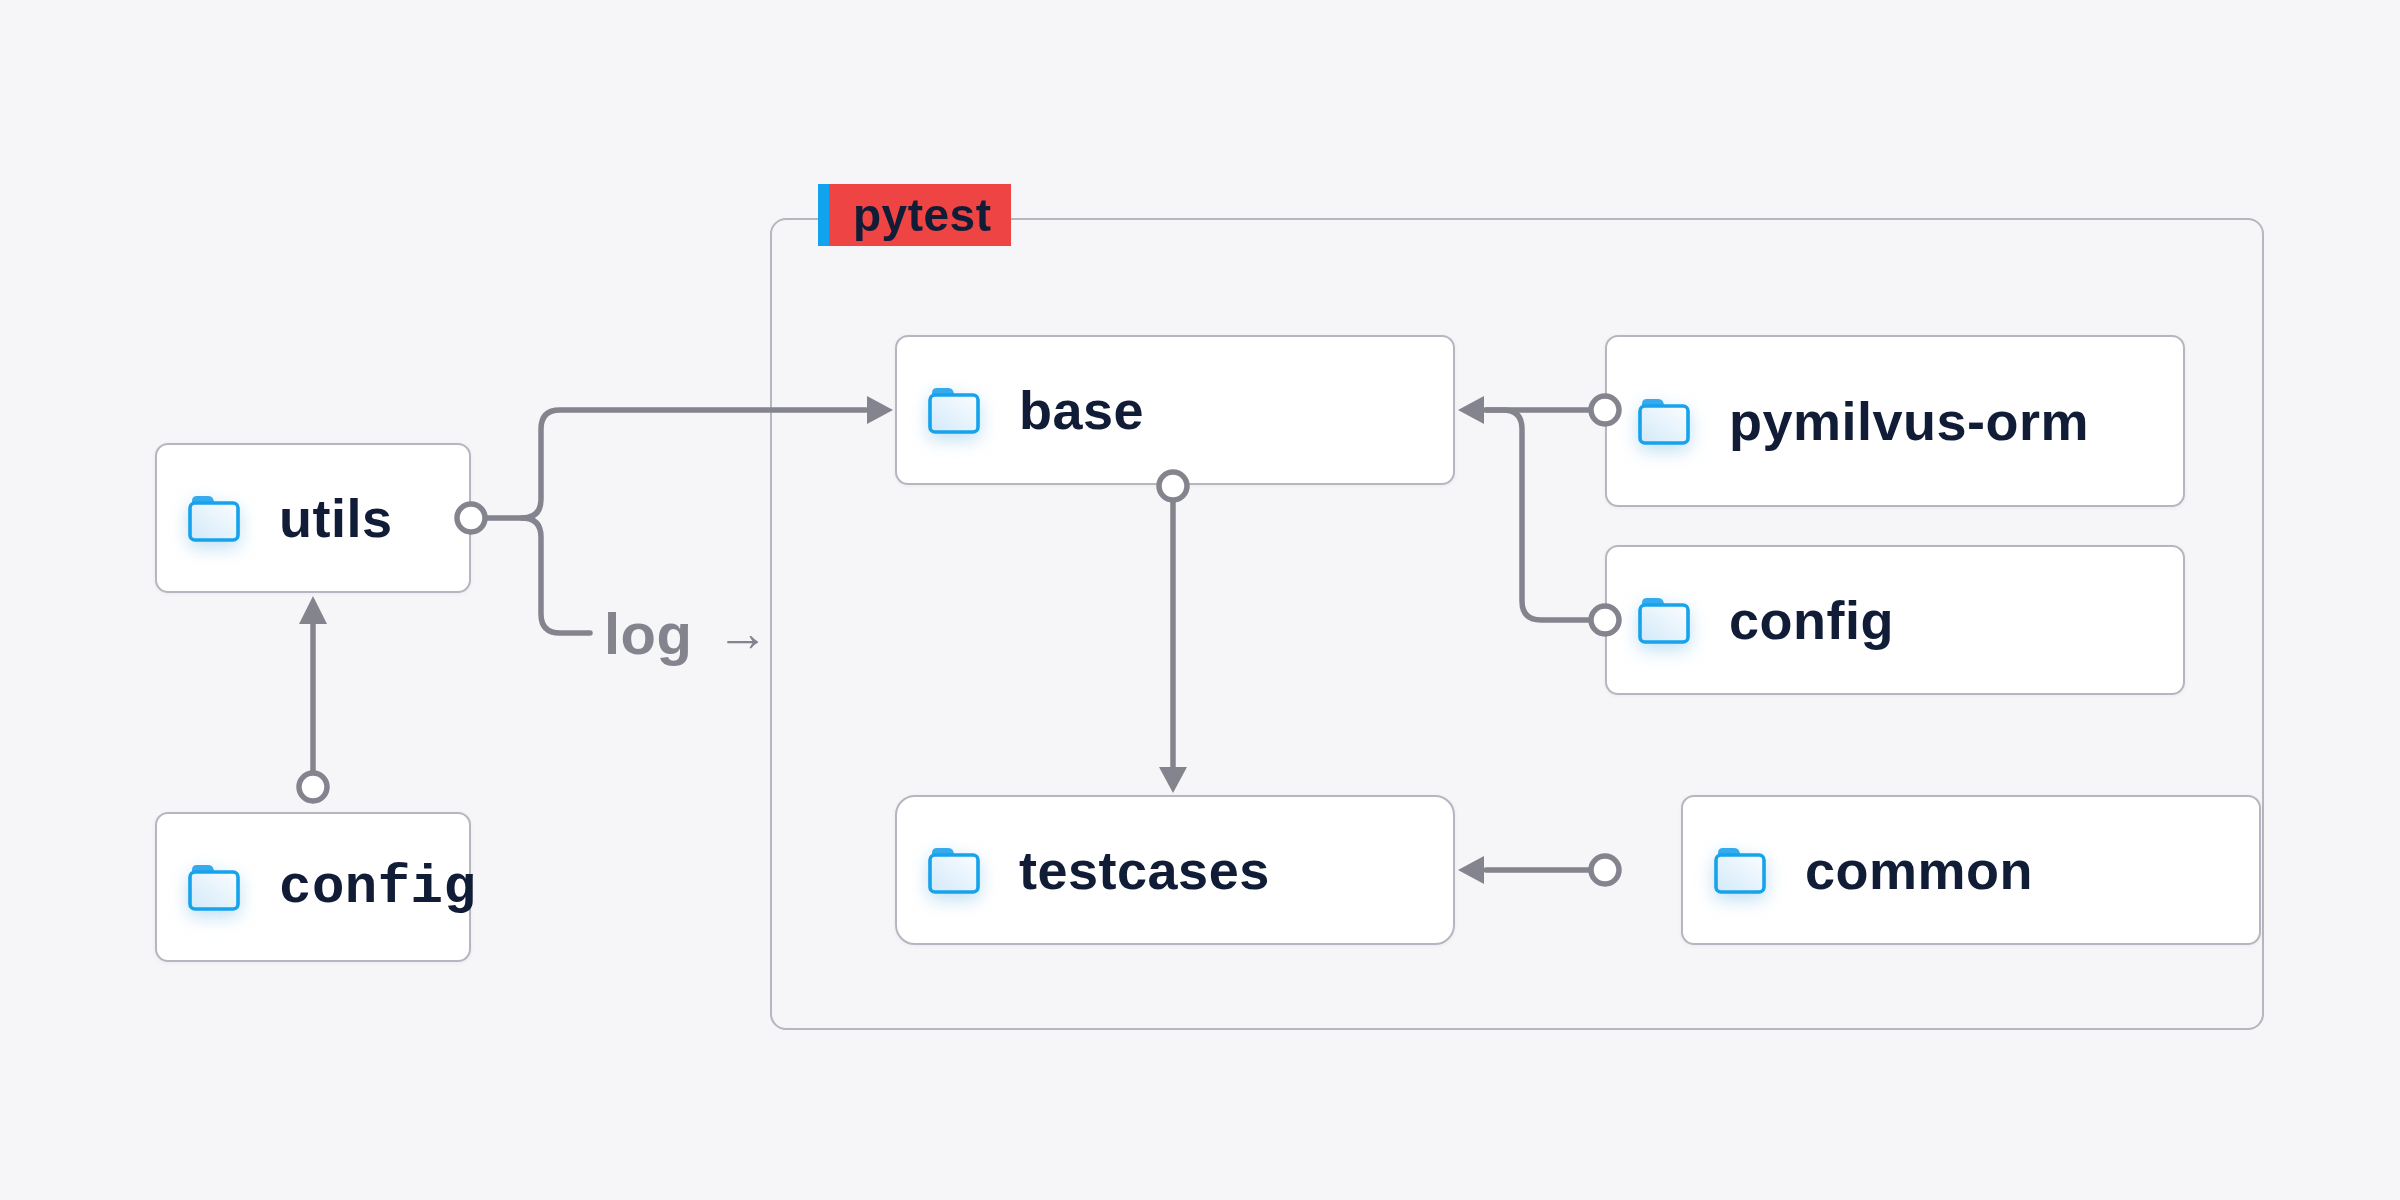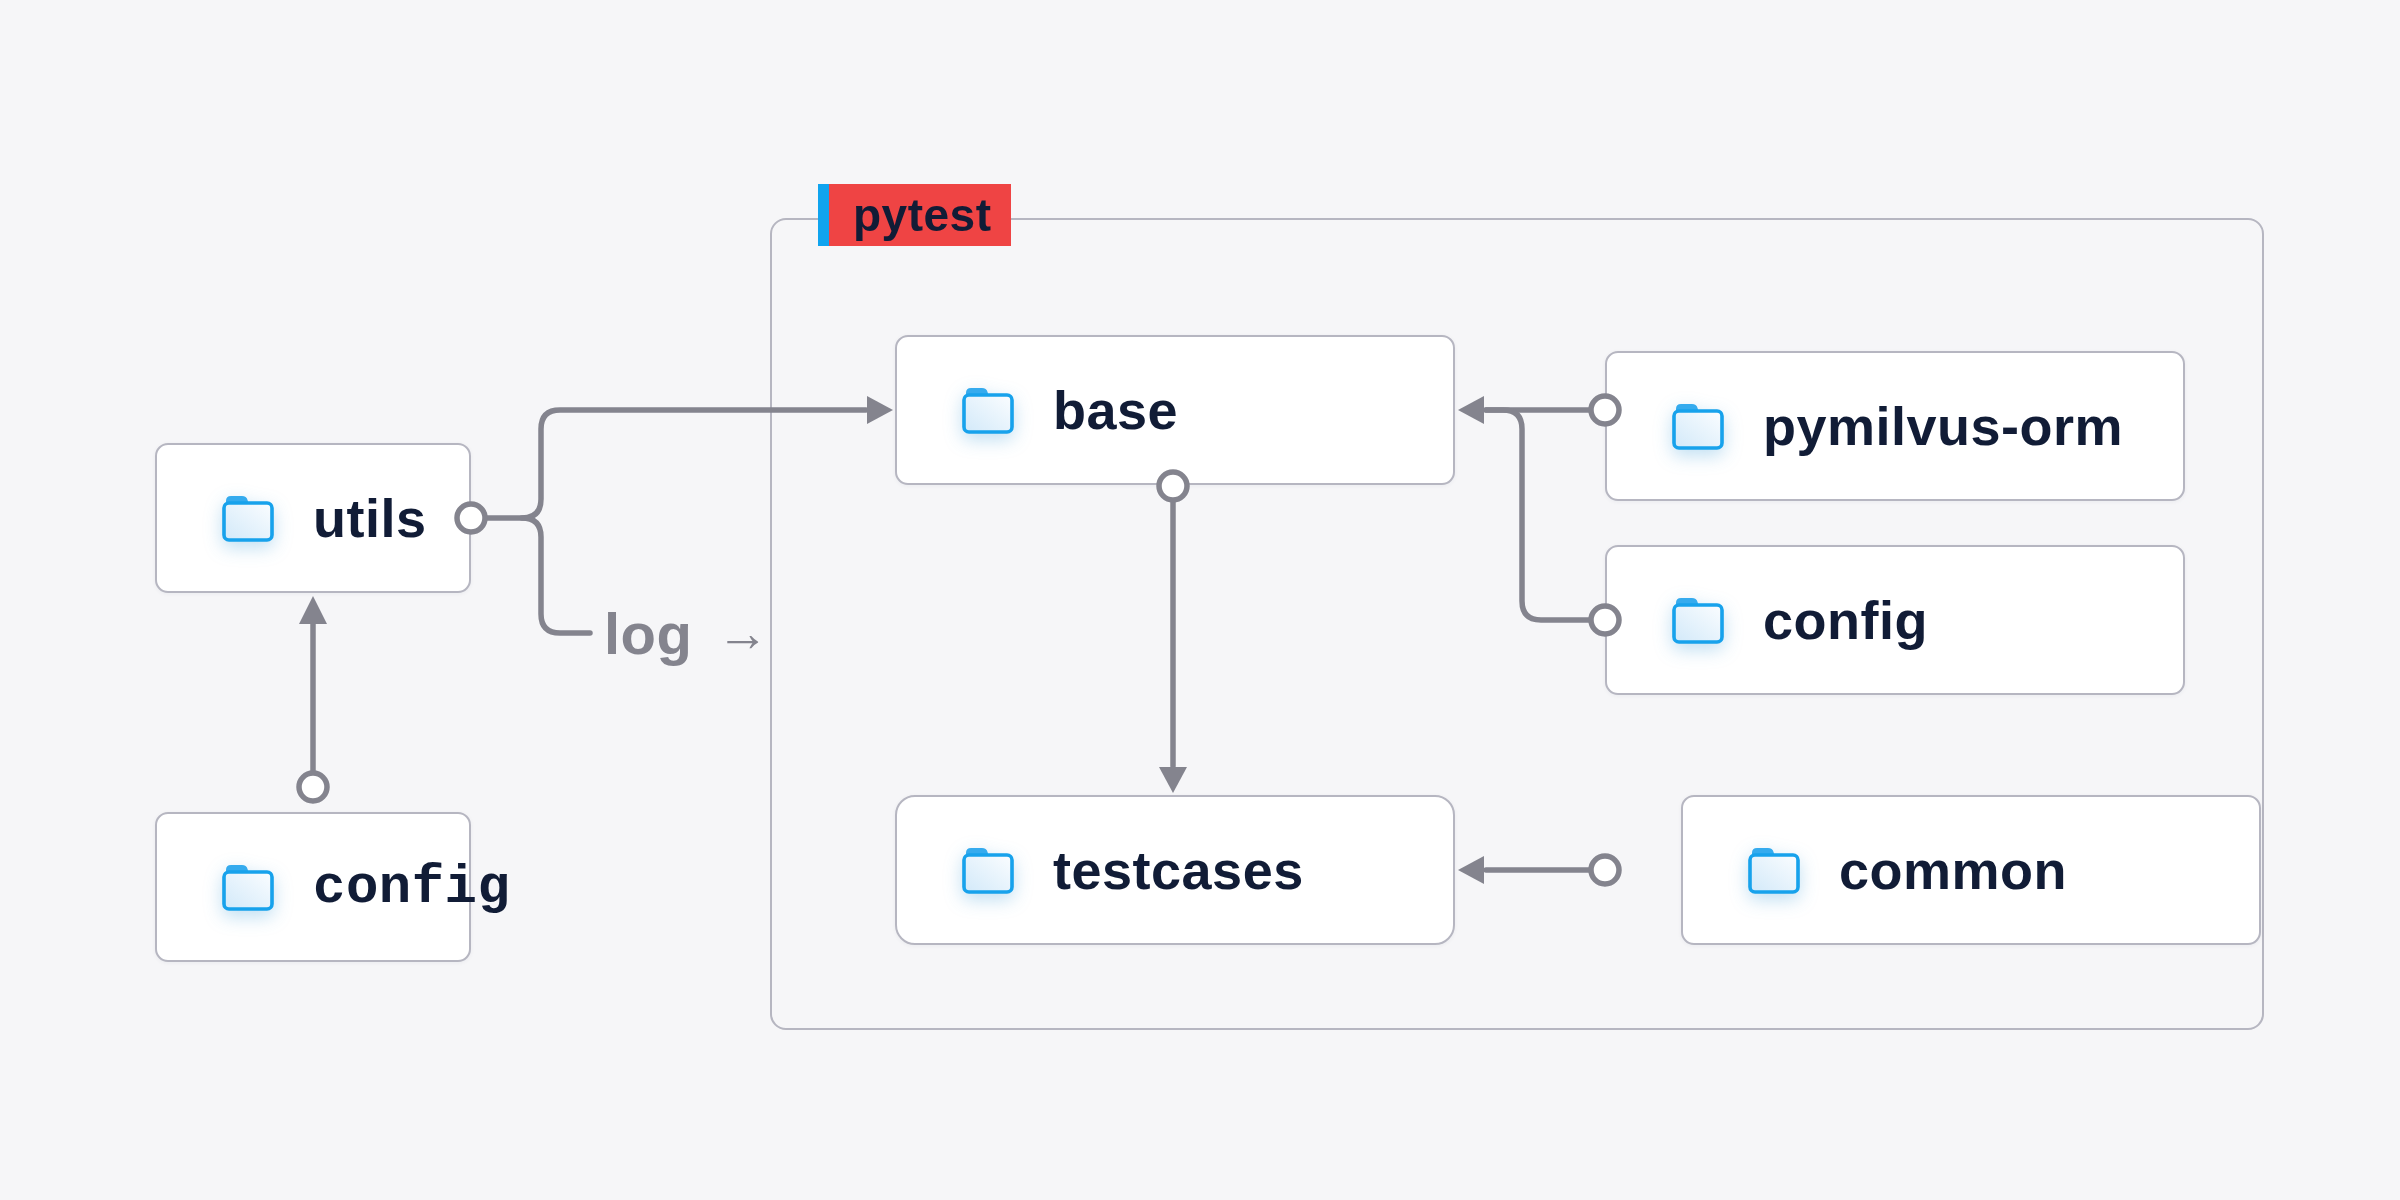--- a/index.html
+++ b/index.html
@@ -47,42 +47,42 @@
 
   
   .node {
     position: absolute;
     background: #ffffff;
     border: 2.5px solid #b6b6c1;
     border-radius: 13px;
     box-sizing: border-box;
     display: flex;
     align-items: center;
-    padding-left: 62px;
+    padding-left: 28px;
     gap: 36px;
     z-index: 2;
     box-shadow: 0 1px 4px rgba(25, 35, 70, 0.05);
   }
   .node .node-label {
     font-size: 54px;
     font-weight: bold;
     color: #111c36;
     letter-spacing: 0.5px;
     white-space: nowrap;
   }
   .folder {
     width: 58px; height: 52px;
     flex-shrink: 0;
     filter: drop-shadow(0 6px 9px rgba(30, 140, 210, 0.28));
   }
 
   .n-utils     { left: 155px;  top: 443px; width: 316px; height: 150px; }
   .n-config    { left: 155px;  top: 812px; width: 316px; height: 150px; font-family: Liberation Mono, monospace; }
   .n-base      { left: 895px;  top: 335px; width: 560px; height: 150px; }
-  .n-pymilvus  { left: 1605px; top: 351px; width: 580px; height: 150px; }
+  .n-pymilvus  { left: 1605px; top: 335px; width: 580px; height: 172px; }
   .n-check     { left: 1605px; top: 545px; width: 580px; height: 150px; }
   .n-testcases { left: 895px;  top: 795px; width: 560px; height: 150px; border-radius: 20px; }
   .n-common    { left: 1681px; top: 795px; width: 580px; height: 150px; }
 
   
   .log-label {
     position: absolute;
     left: 604px; top: 599px;
     height: 68px;
     display: flex;

